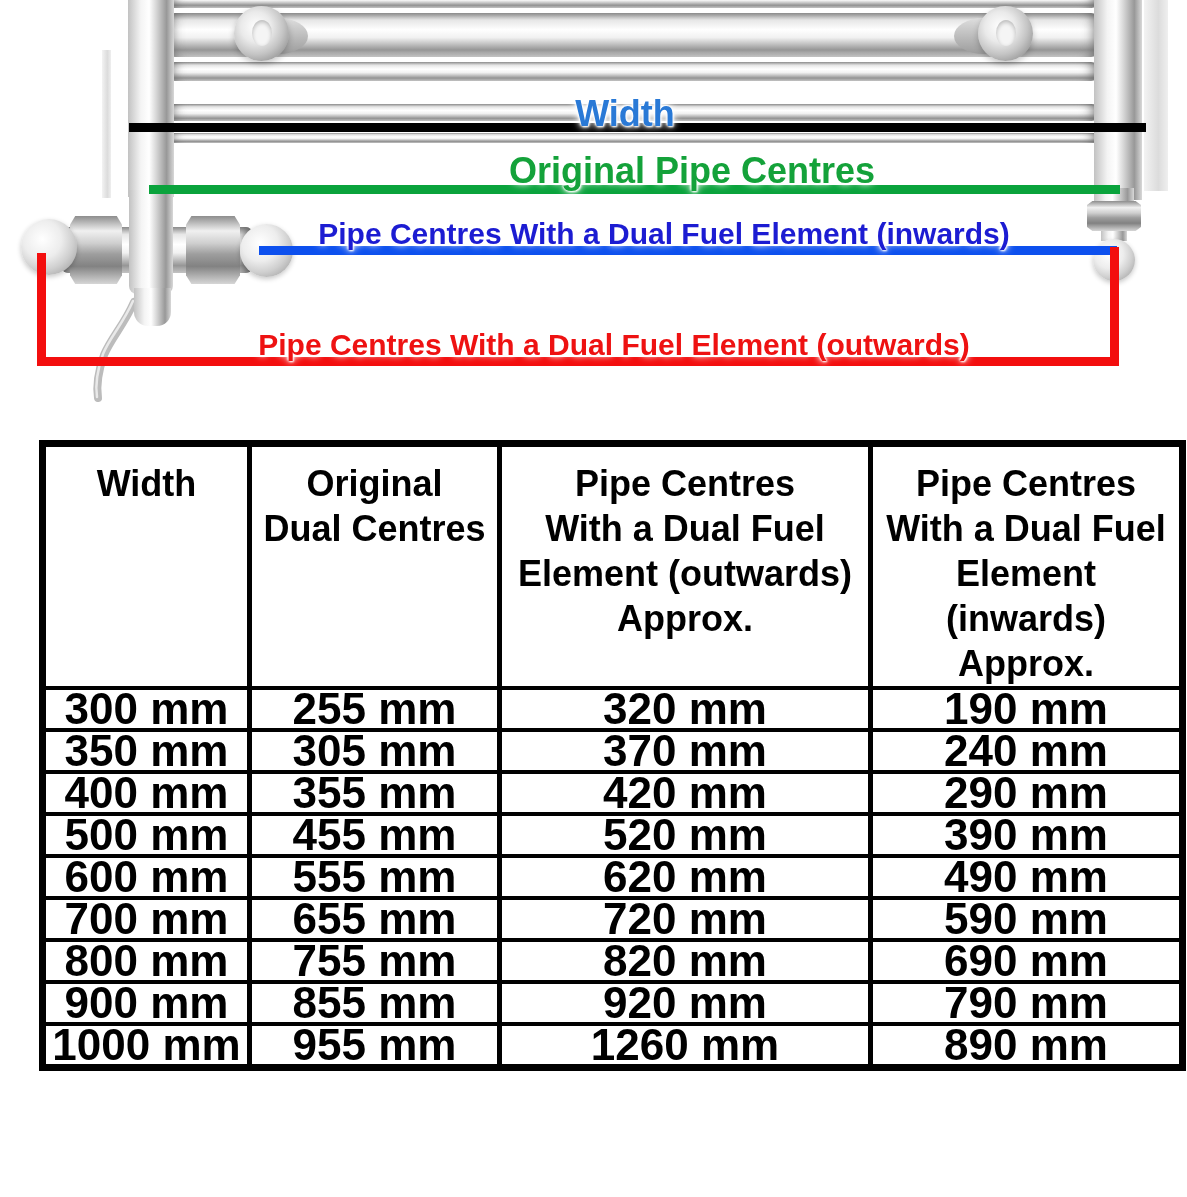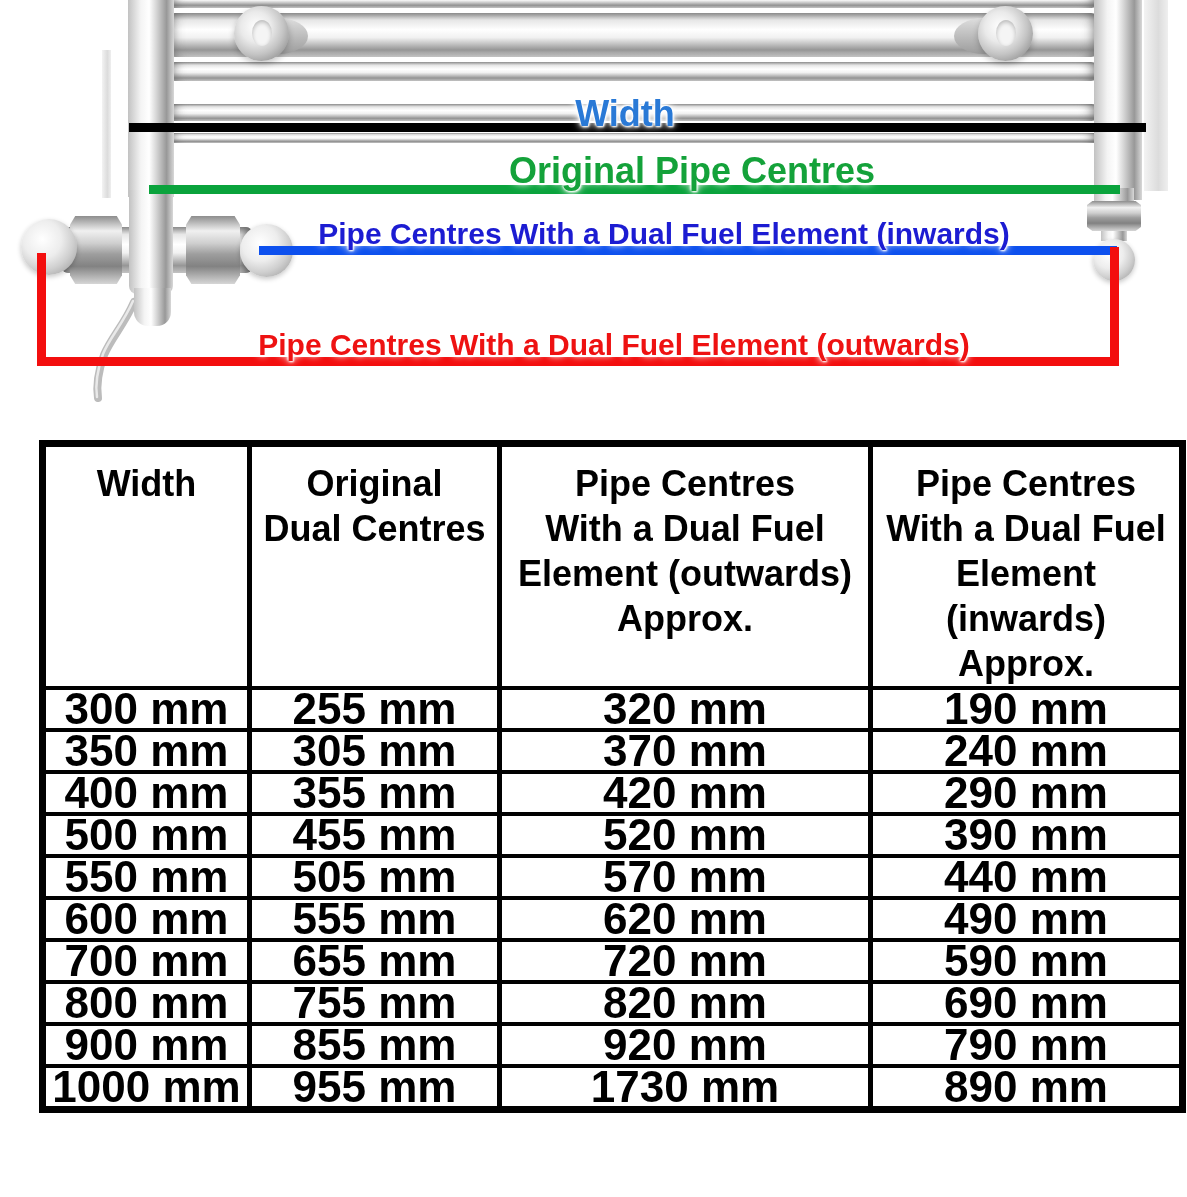--- a/index.html
+++ b/index.html
@@ -166,26 +166,20 @@
           <td>420 mm</td>
           <td>290 mm</td>
         </tr>
         <tr>
           <td>500 mm</td>
           <td>455 mm</td>
           <td>520 mm</td>
           <td>390 mm</td>
         </tr>
         <tr>
-          <td>550 mm</td>
-          <td>505 mm</td>
-          <td>570 mm</td>
-          <td>440 mm</td>
-        </tr>
-        <tr>
           <td>600 mm</td>
           <td>555 mm</td>
           <td>620 mm</td>
           <td>490 mm</td>
         </tr>
         <tr>
           <td>700 mm</td>
           <td>655 mm</td>
           <td>720 mm</td>
           <td>590 mm</td>
@@ -198,19 +192,19 @@
         </tr>
         <tr>
           <td>900 mm</td>
           <td>855 mm</td>
           <td>920 mm</td>
           <td>790 mm</td>
         </tr>
         <tr>
           <td>1000 mm</td>
           <td>955 mm</td>
-          <td>1730 mm</td>
+          <td>1260 mm</td>
           <td>890 mm</td>
         </tr>
       </tbody>
   </table>
 
 </div>
 
 </body></html>

